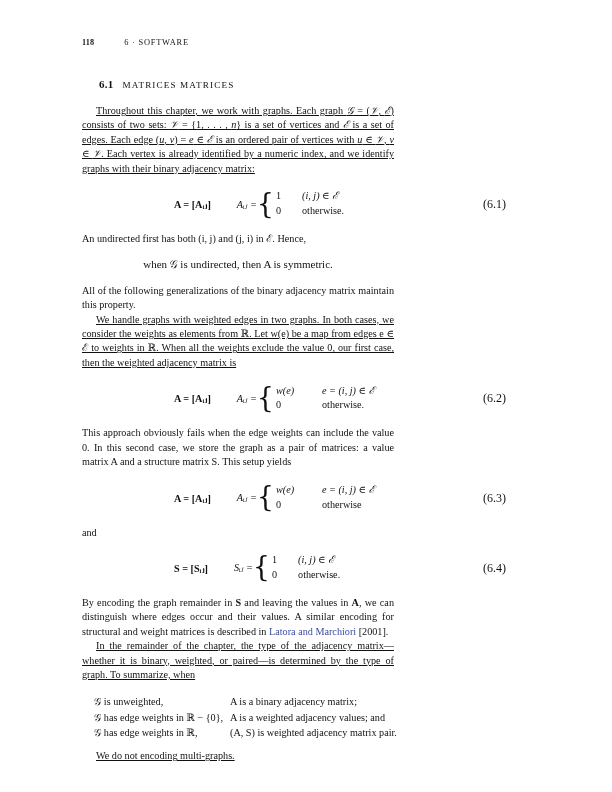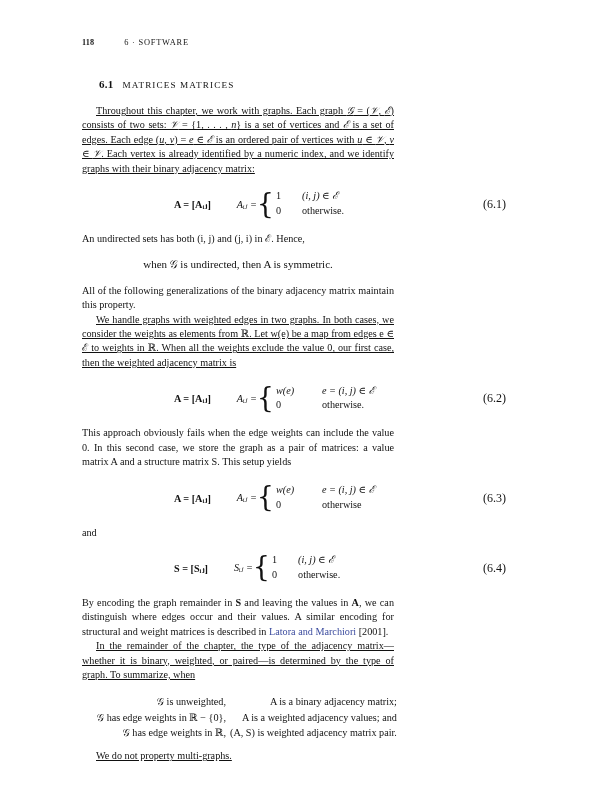--- a/index.html
+++ b/index.html
@@ -148,21 +148,20 @@
   .w1 .caseval { width: 26px; }
   .w2 .caseval { width: 46px; }
 
   
   .summary {
     margin-top: 12px;
     margin-left: 12px;
     font-size: 10.2px;
     line-height: 15.2px;
     border-collapse: collapse;
-    text-align: right;
   }
   .summary td {
     padding: 0 0 0 0;
     vertical-align: baseline;
     white-space: nowrap;
   }
   .summary td.c1 { width: 132px; padding-right: 4px; }
 </style>
 </head>
 <body>
@@ -189,21 +188,21 @@
           <span class="brace">{</span>
           <span class="caserows">
             <span class="caserow"><span class="caseval">1</span><span class="casecond mi">(i, j) ∈ ℰ</span></span>
             <span class="caserow"><span class="caseval">0</span><span class="casecond">otherwise.</span></span>
           </span>
         </span>
       </div>
       <span class="eqnum">(6.1)</span>
     </div>
 
-    <p class="body">An undirected sets has both (i, j) and (j, i) in ℰ. Hence,</p>
+    <p class="body">An undirected first has both (i, j) and (j, i) in ℰ. Hence,</p>
 
     <div class="centerline">when 𝒢 is undirected, then A is symmetric.</div>
 
     <p class="body">All of the following generalizations of the binary adjacency matrix maintain this property.</p>
 
     <p class="body indent">We handle graphs with weighted edges in two graphs. In both cases, we consider the weights as elements from ℝ. Let w(e) be a map from edges e ∈ ℰ to weights in ℝ. When all the weights exclude the value 0, our first case, then the weighted adjacency matrix is</p>
 
     <div class="eq w2">
       <div class="eq-body">
         <span class="lhs mb">A = [Aᵢⱼ]</span>
@@ -267,16 +266,16 @@
           <td class="c1">𝒢 has edge weights in ℝ − {0},</td>
           <td>A is a weighted adjacency values; and</td>
         </tr>
         <tr>
           <td class="c1">𝒢 has edge weights in ℝ,</td>
           <td>(A, S) is weighted adjacency matrix pair.</td>
         </tr>
       </tbody>
     </table>
 
-    <p class="body indent gap">We do not property multi-graphs.</p>
+    <p class="body indent gap">We do not encoding multi-graphs.</p>
 
   </div>
 </div>
 
 </body></html>

